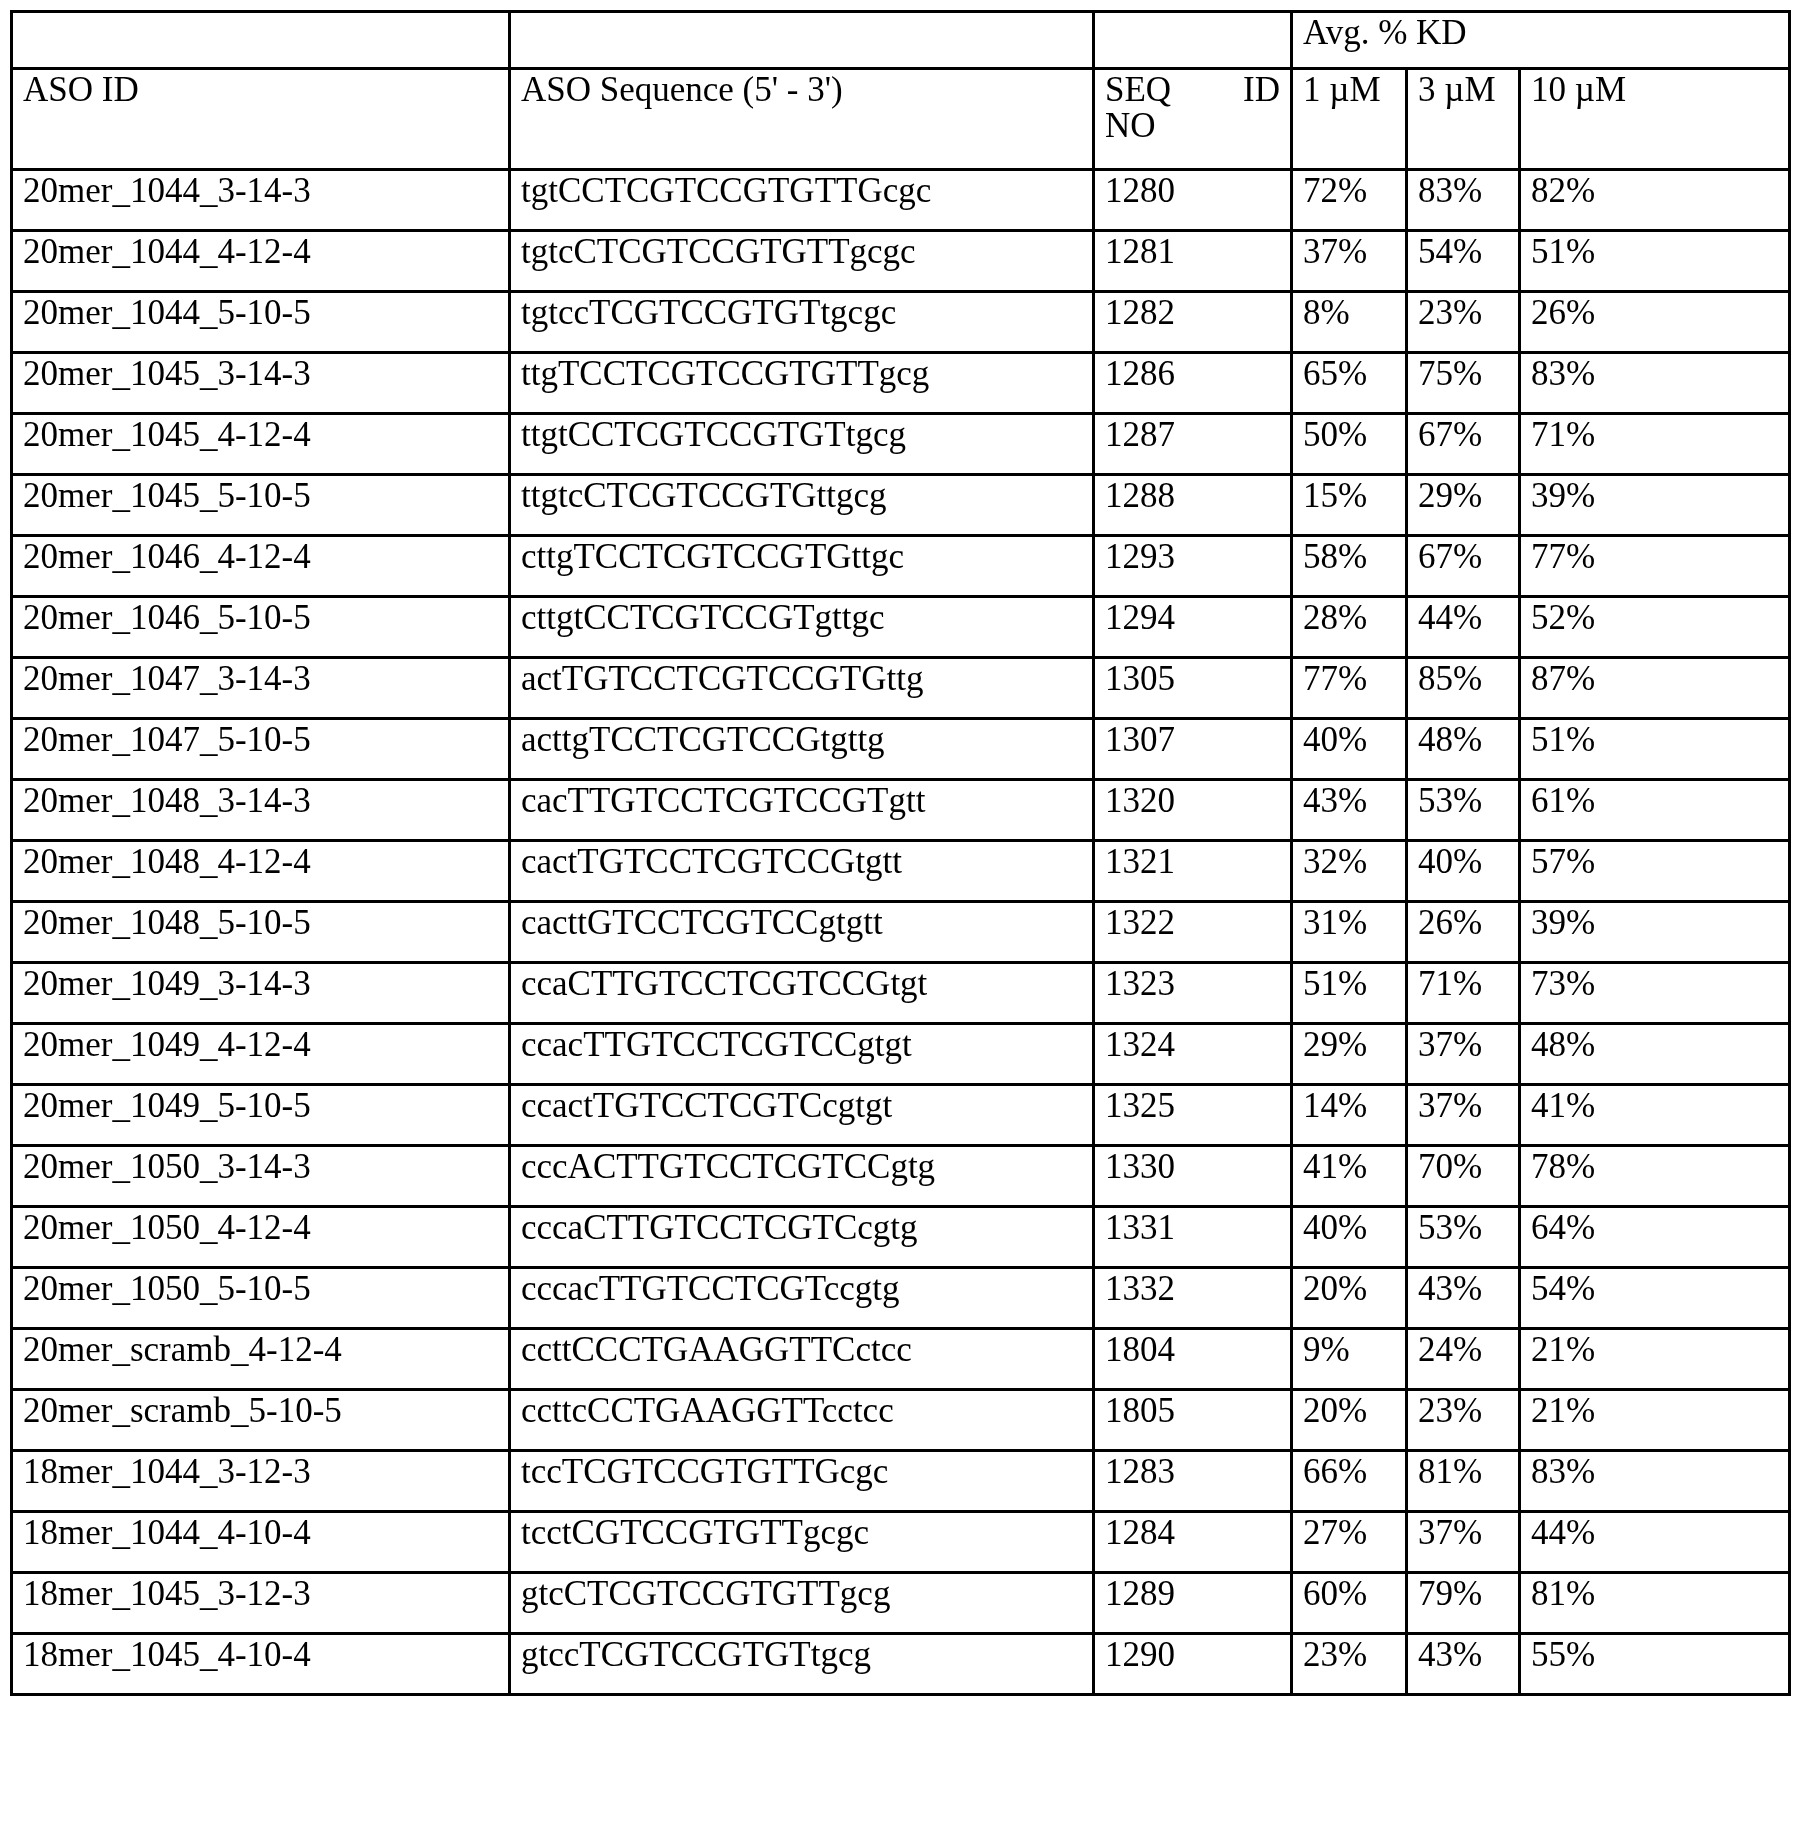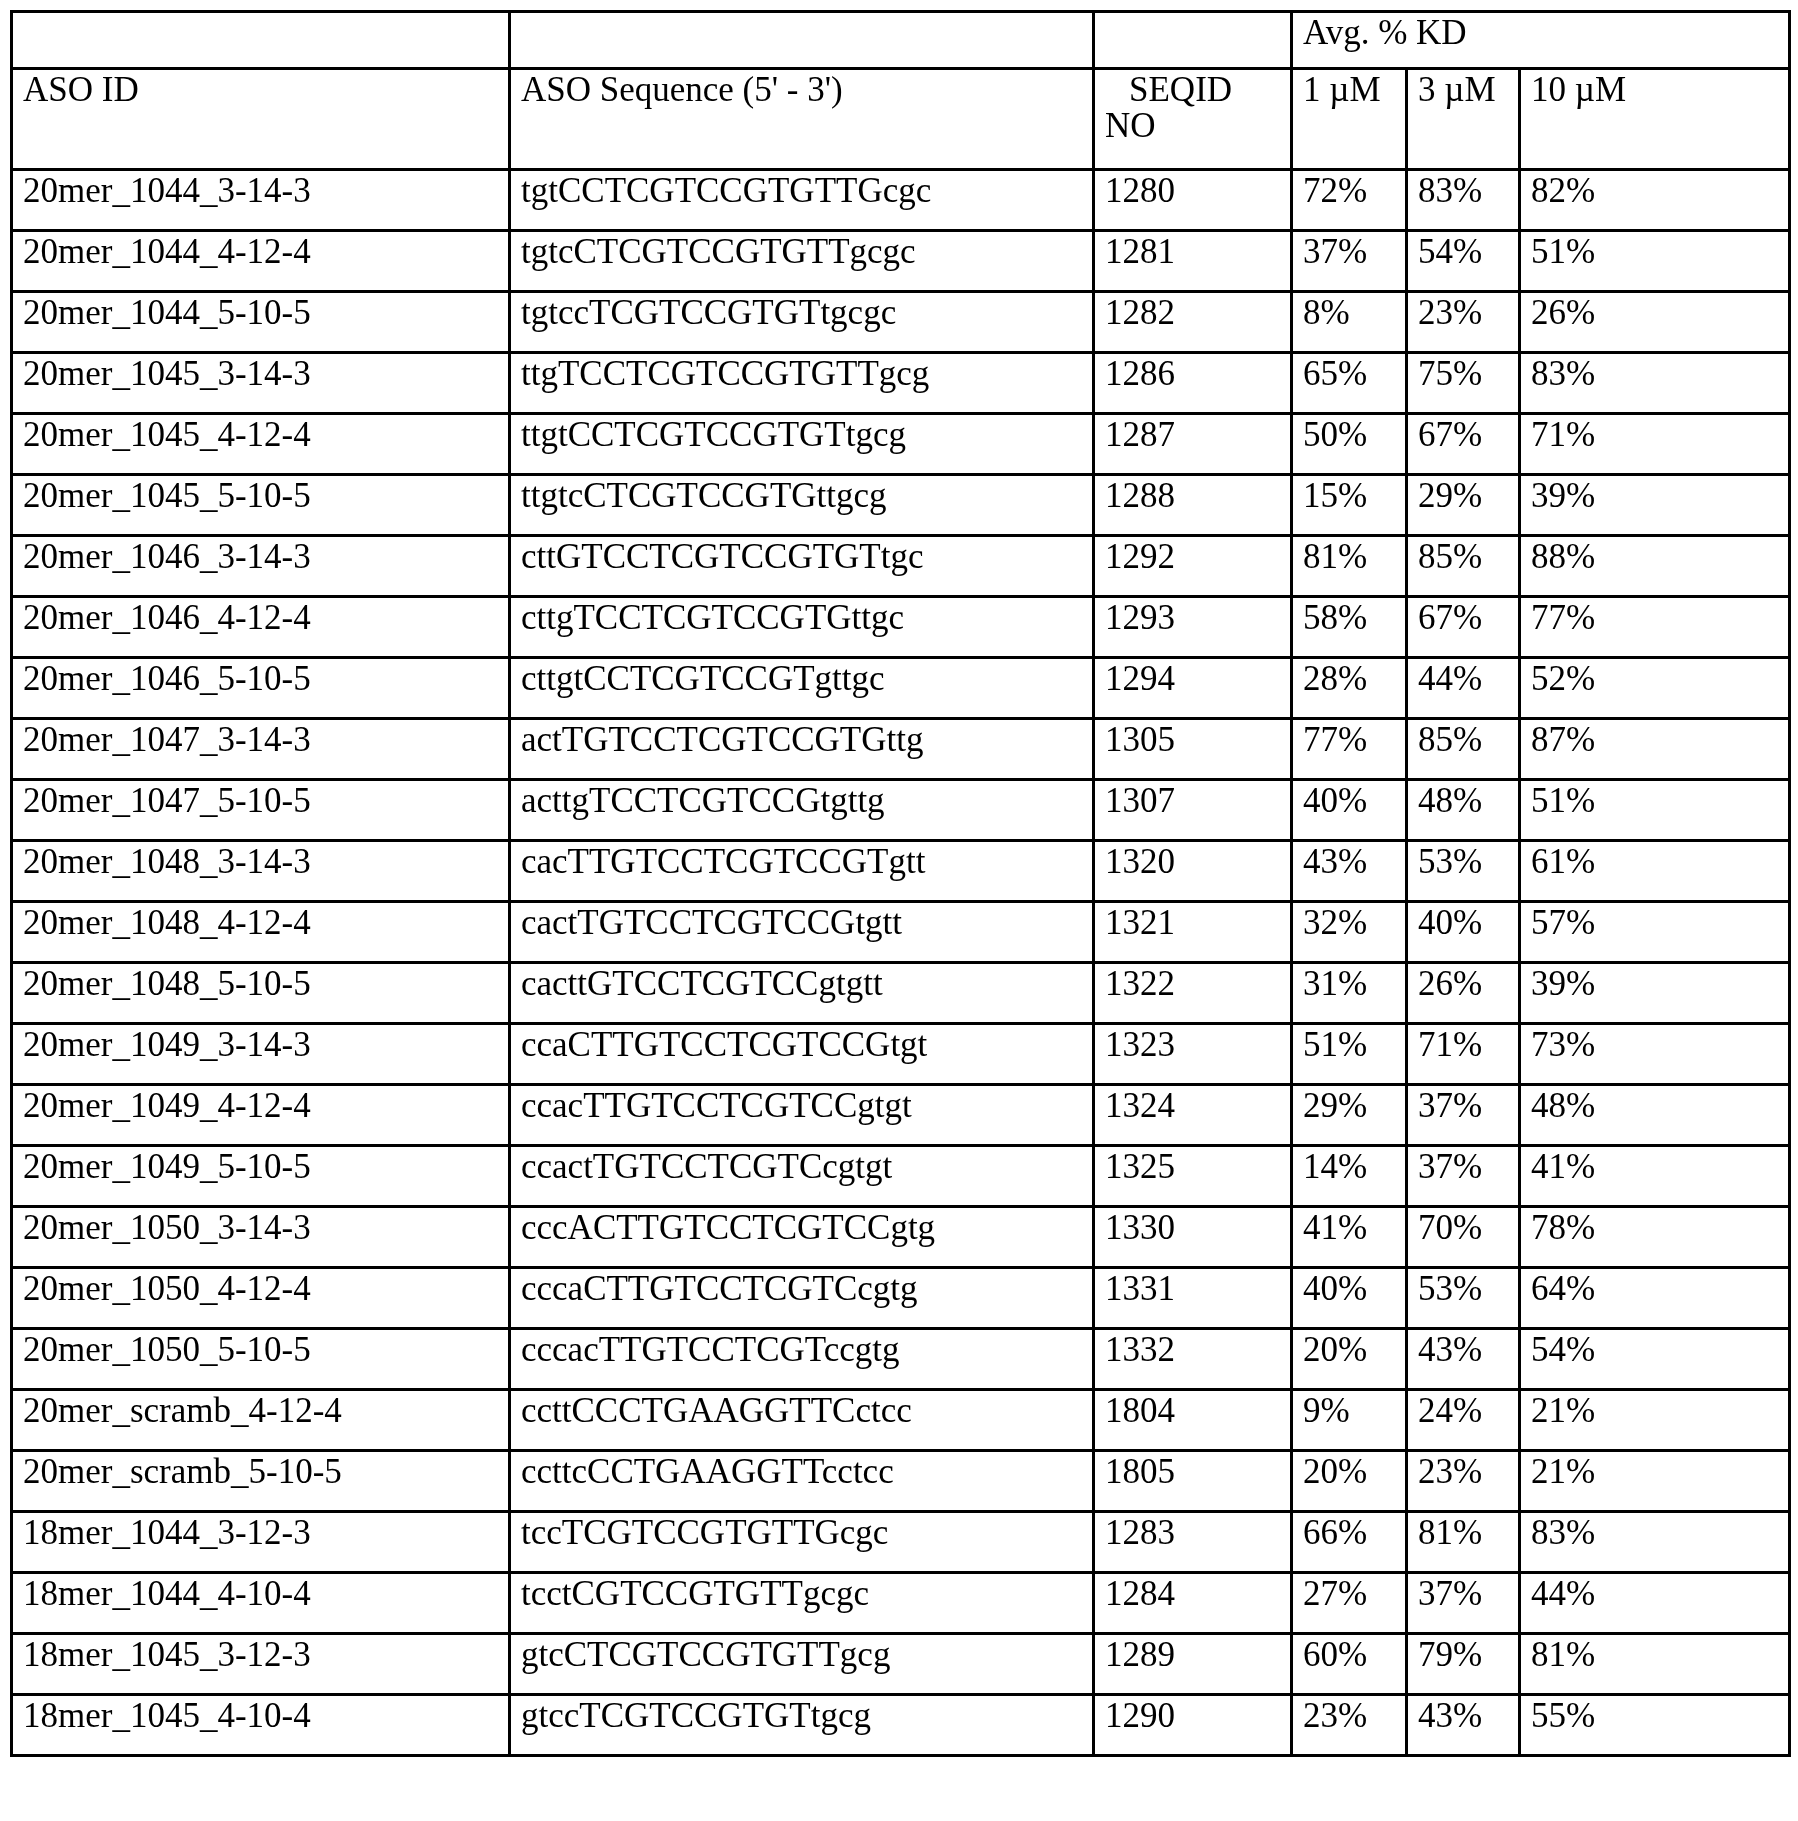--- a/index.html
+++ b/index.html
@@ -43,23 +43,22 @@
   tr.hdr-top td.blank { padding: 0; }
   tr.hdr-main td { height: 92px; vertical-align: top; }
 
   td.seqid-head {
     
     white-space: normal;
     word-spacing: 0;
   }
   .seqid-line1 {
     display: flex;
-    justify-content: flex-start;
+    justify-content: space-between;
     width: 100%;
-    margin-left: 24px;
   }
   .seqid-line2 { display: block; }
 
   tr.data-row td { height: 52px; }
 
   .mono-nowrap { white-space: nowrap; }
 
   .num { text-align: left; }
 </style>
 </head>
@@ -139,28 +138,20 @@
       </tr>
       <tr class="data-row">
         <td>20mer_1045_5-10-5</td>
         <td class="mono-nowrap">ttgtcCTCGTCCGTGttgcg</td>
         <td>1288</td>
         <td class="num">15%</td>
         <td class="num">29%</td>
         <td class="num">39%</td>
       </tr>
       <tr class="data-row">
-        <td>20mer_1046_3-14-3</td>
-        <td class="mono-nowrap">cttGTCCTCGTCCGTGTtgc</td>
-        <td>1292</td>
-        <td class="num">81%</td>
-        <td class="num">85%</td>
-        <td class="num">88%</td>
-      </tr>
-      <tr class="data-row">
         <td>20mer_1046_4-12-4</td>
         <td class="mono-nowrap">cttgTCCTCGTCCGTGttgc</td>
         <td>1293</td>
         <td class="num">58%</td>
         <td class="num">67%</td>
         <td class="num">77%</td>
       </tr>
       <tr class="data-row">
         <td>20mer_1046_5-10-5</td>
         <td class="mono-nowrap">cttgtCCTCGTCCGTgttgc</td>

